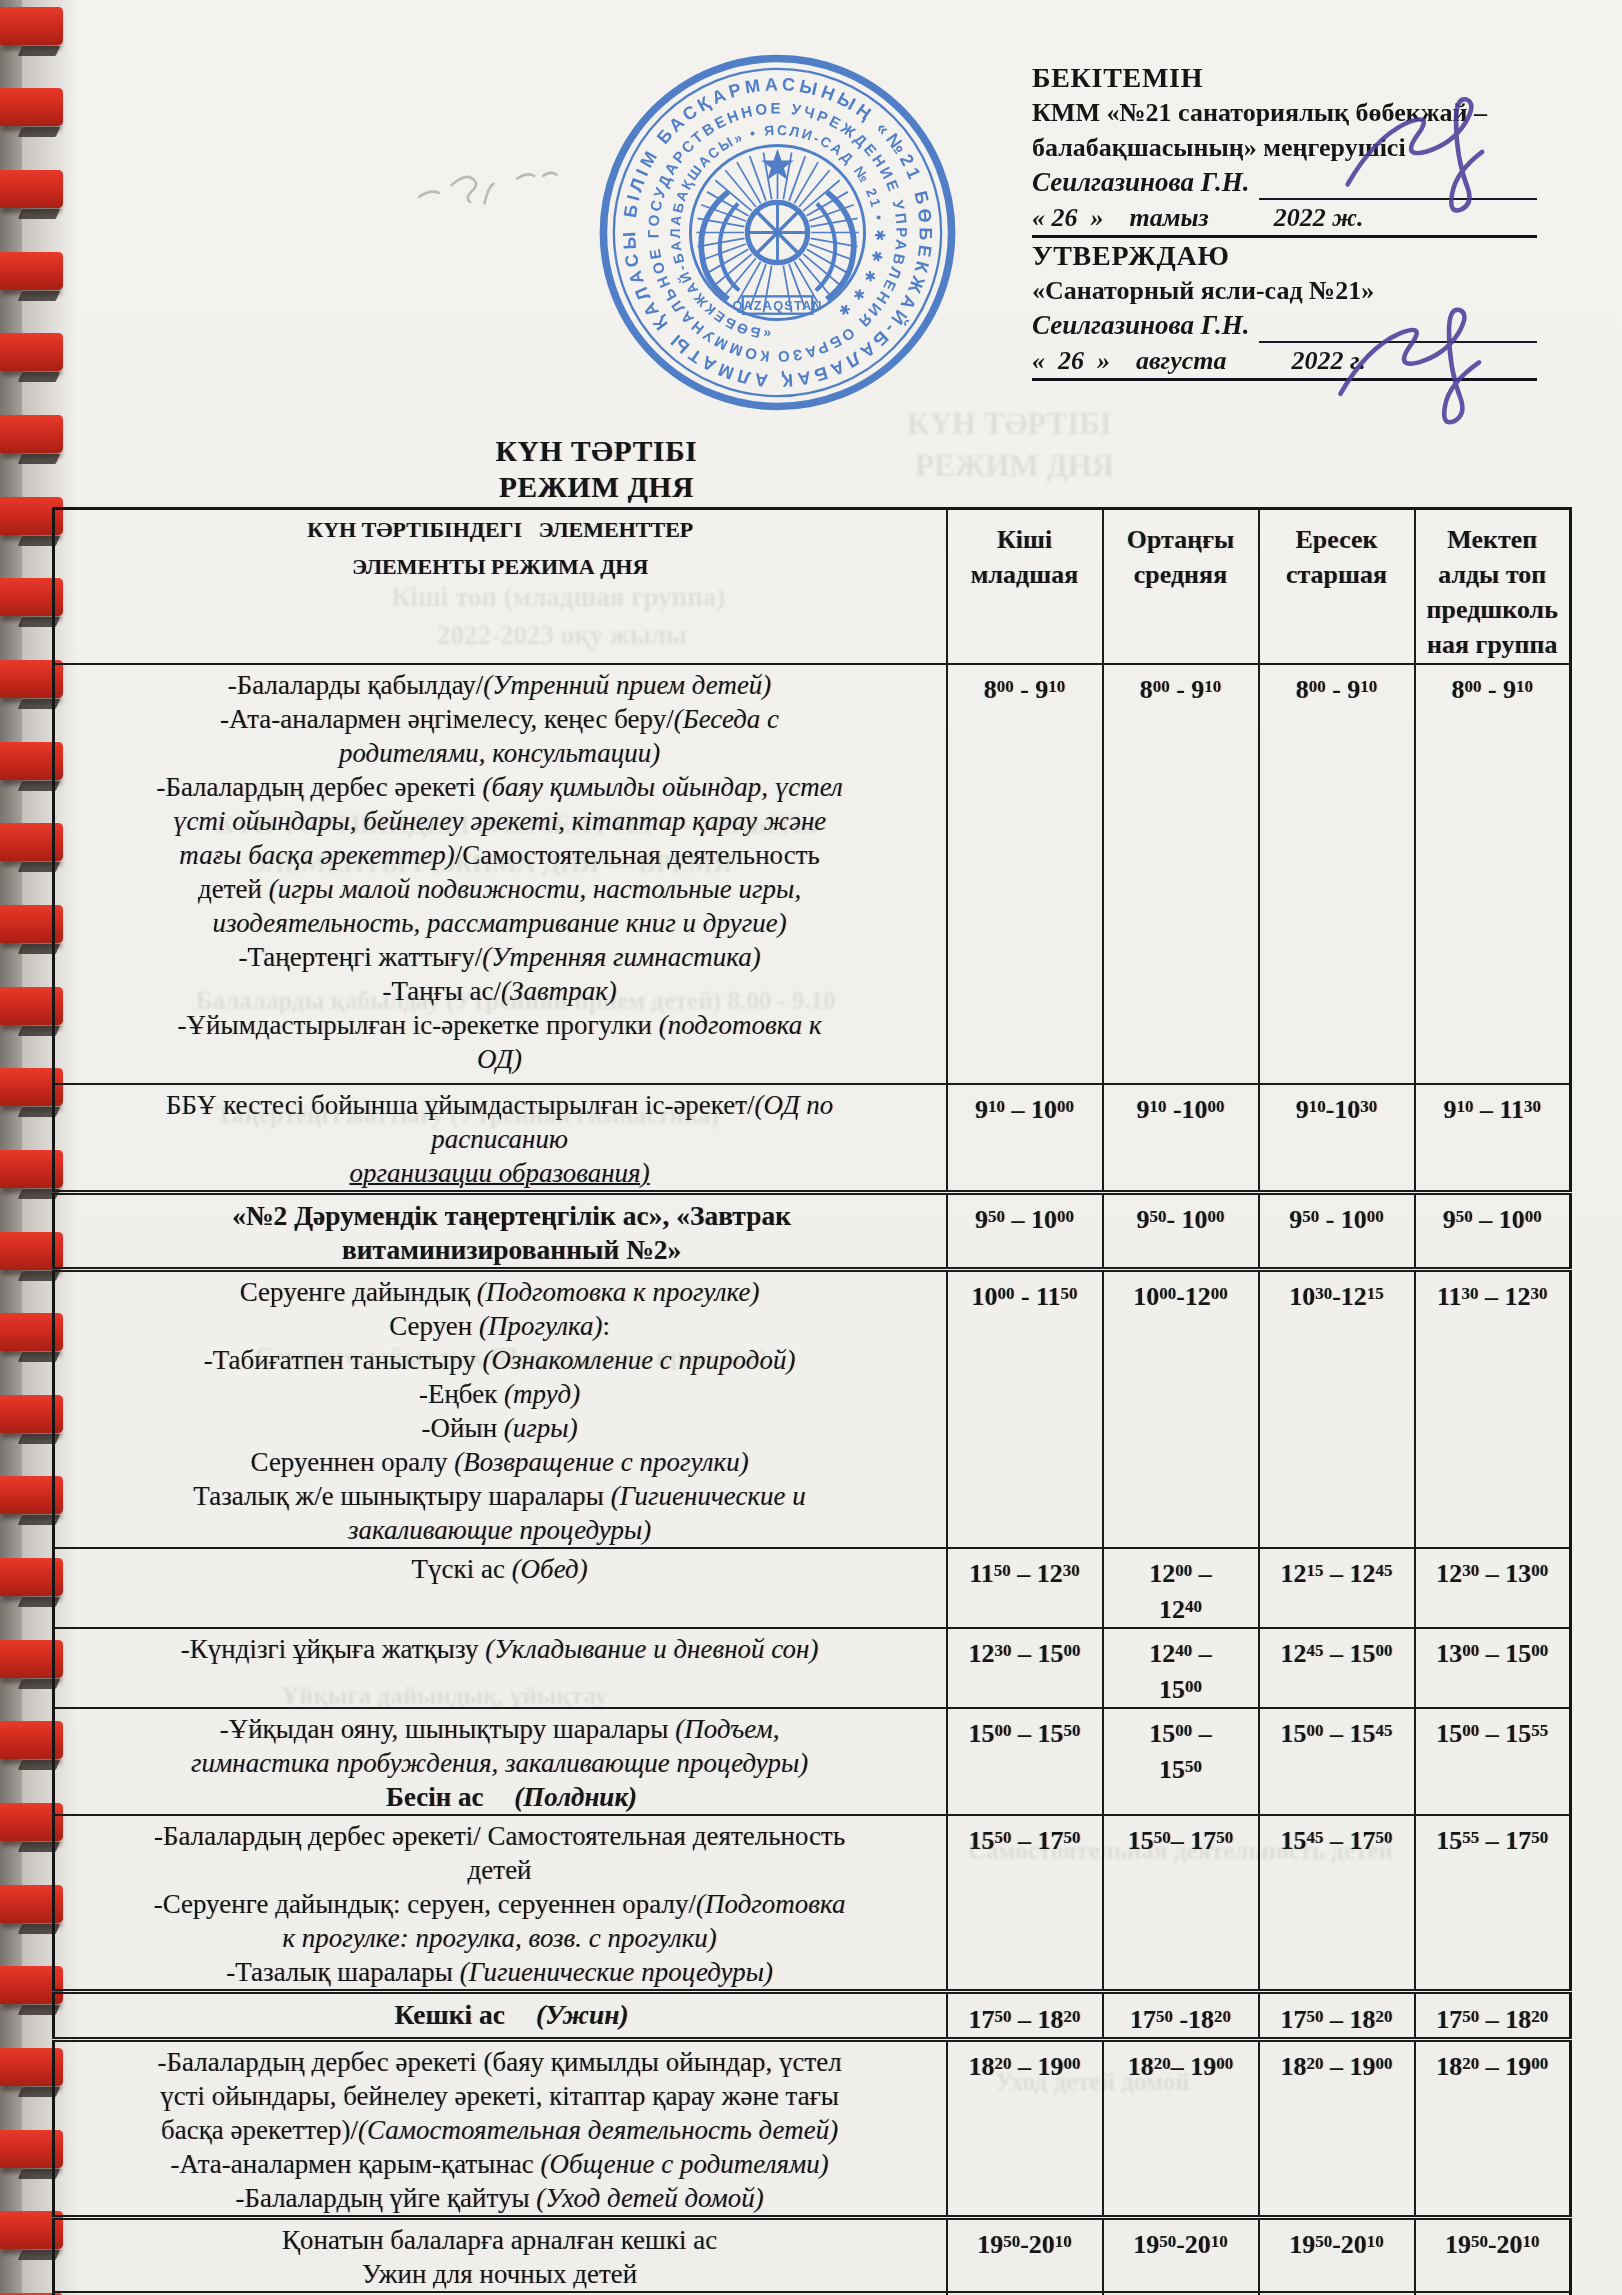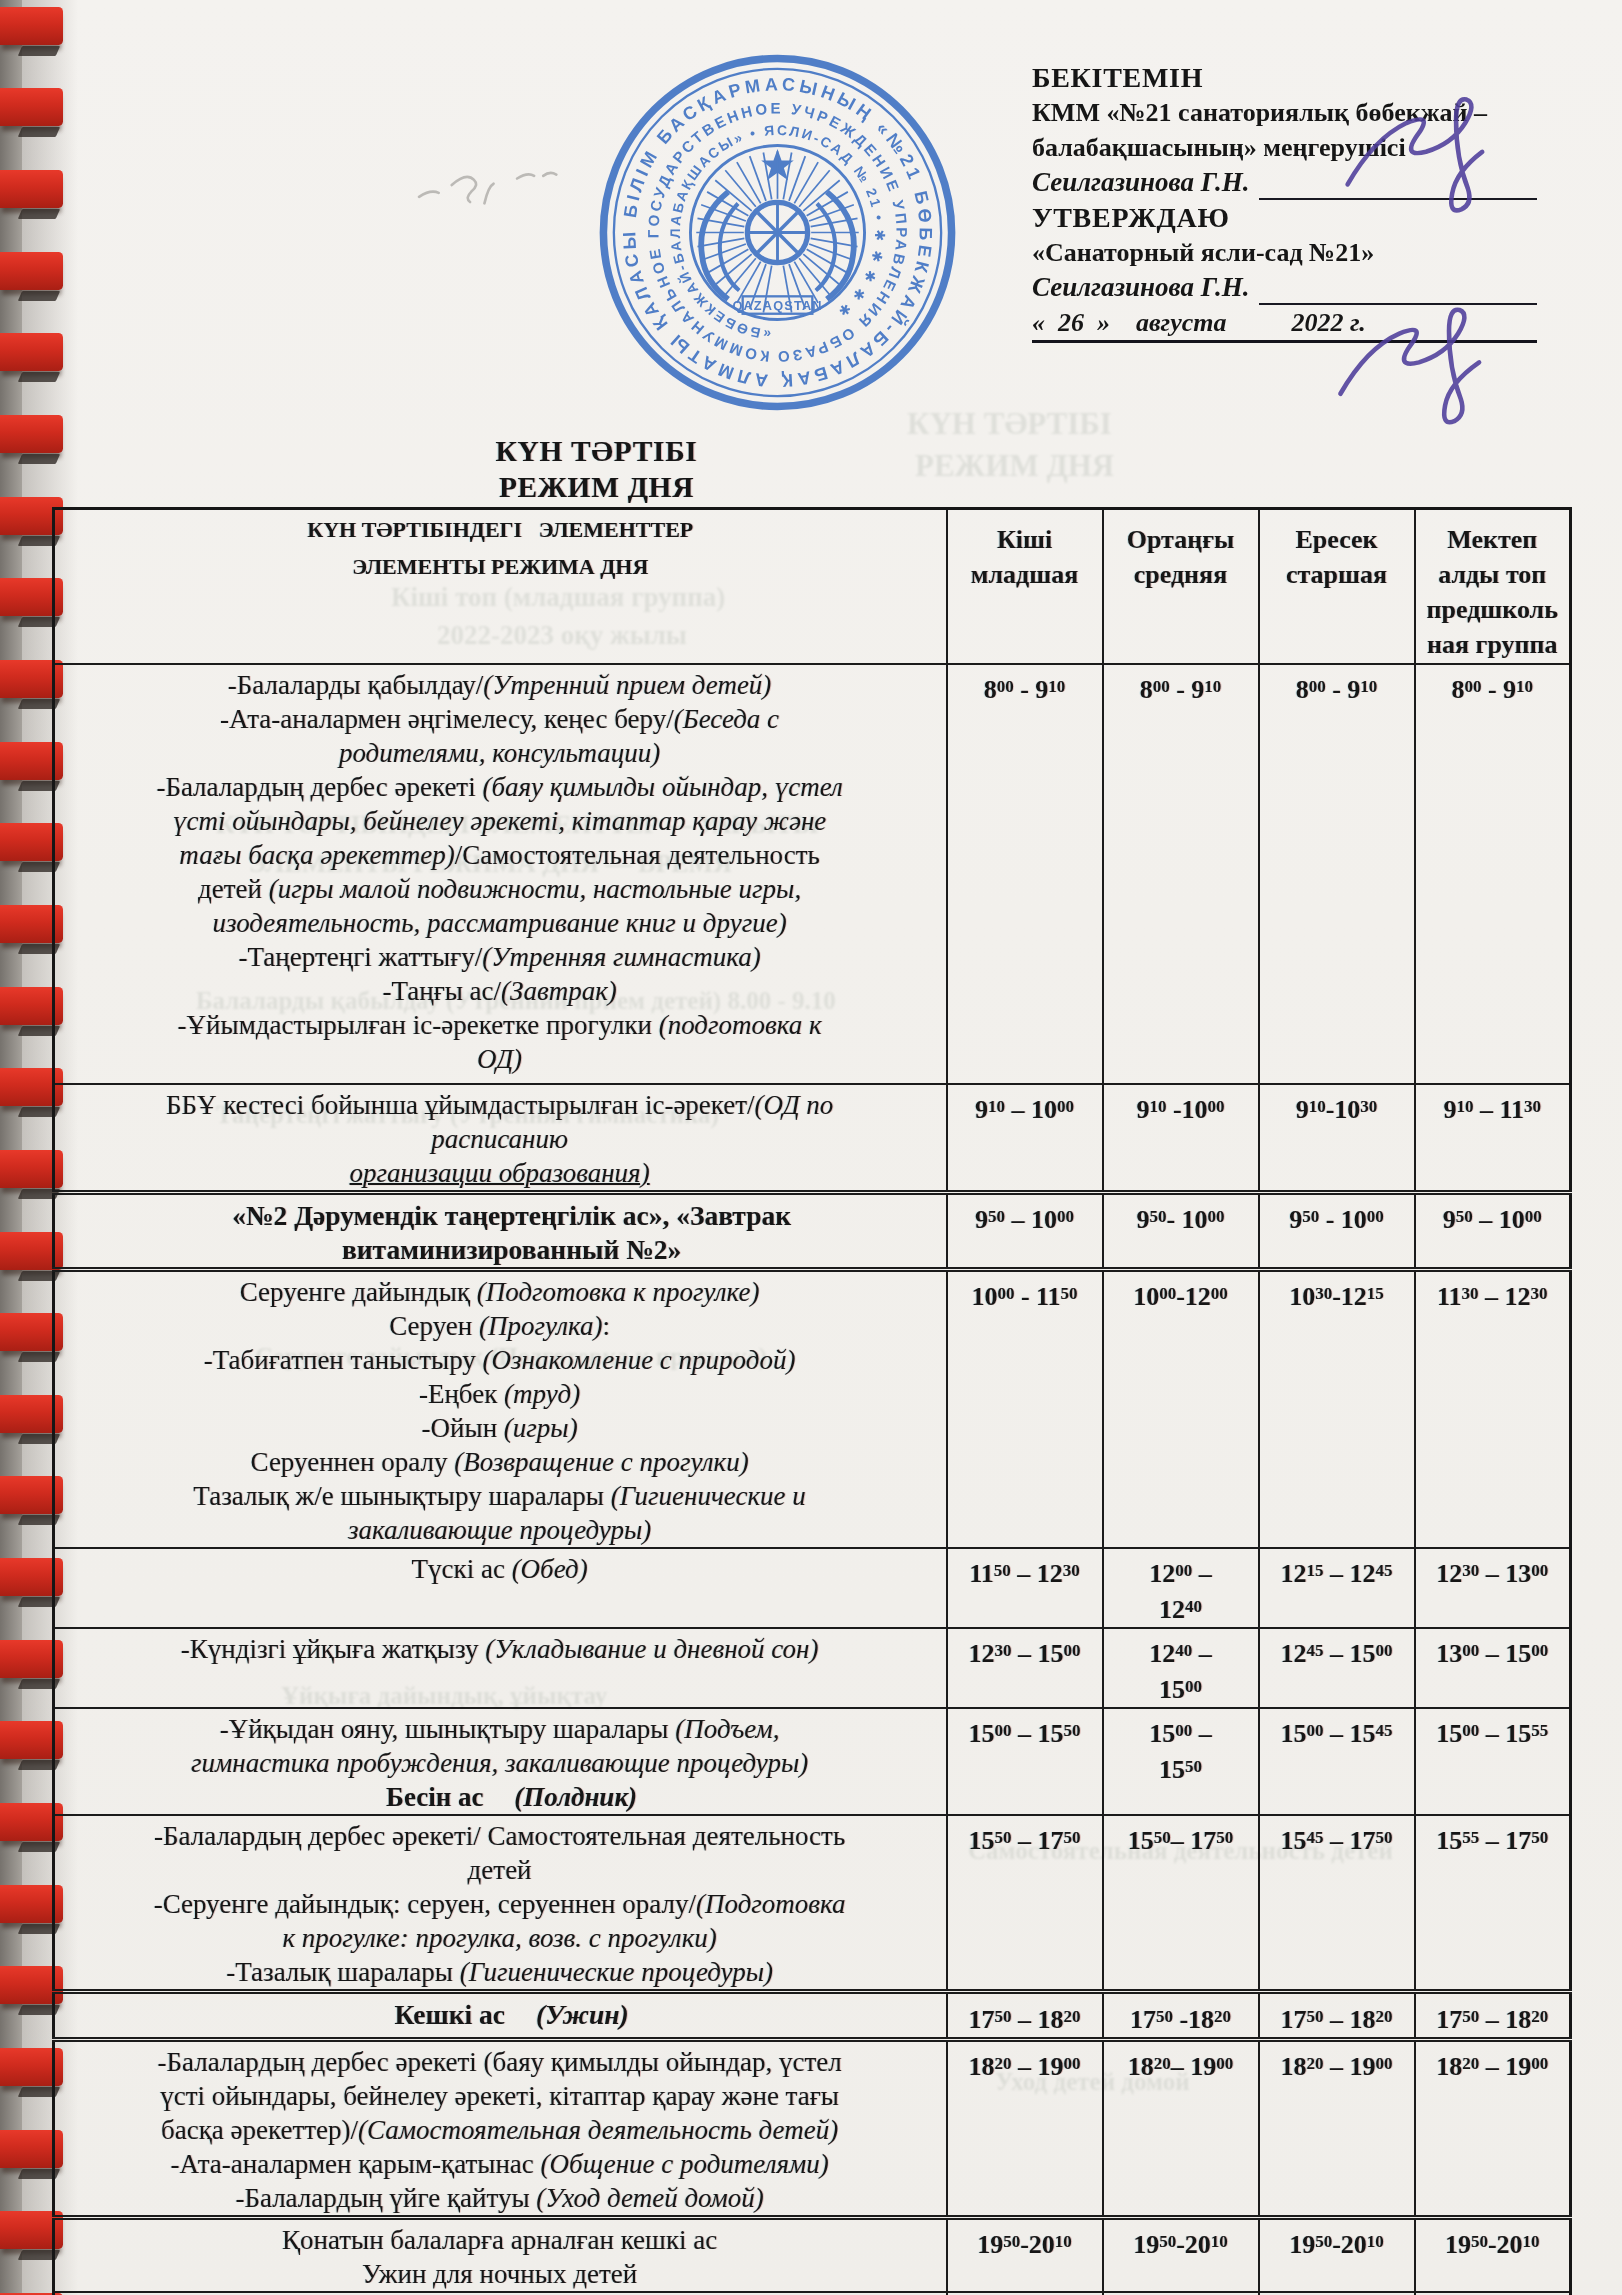--- a/index.html
+++ b/index.html
@@ -182,20 +182,21 @@
 </svg>
 
 <div class="approval">
   <div class="ap-line ap-title">БЕКІТЕМІН</div>
   <div class="ap-line">КММ «№21 санаториялық бөбекжай –</div>
   <div class="ap-line">балабақшасының» меңгерушісі</div>
   <div class="ap-line ap-name">
     <span>Сеилгазинова Г.Н.</span>
     <span class="sig-line"></span>
   </div>
+  <div class="ap-line ap-date">«&nbsp;26&nbsp;&nbsp;»&nbsp;&nbsp;&nbsp;&nbsp;тамыз&nbsp;&nbsp;&nbsp;&nbsp;&nbsp;&nbsp;&nbsp;&nbsp;&nbsp;&nbsp;2022 ж.</div>
   <div class="ap-line ap-title">УТВЕРЖДАЮ</div>
   <div class="ap-line">«Санаторный ясли-сад №21»</div>
   <div class="ap-line ap-name">
     <span>Сеилгазинова Г.Н.</span>
     <span class="sig-line"></span>
   </div>
   <div class="ap-line ap-date">«&nbsp;&nbsp;26&nbsp;&nbsp;»&nbsp;&nbsp;&nbsp;&nbsp;августа&nbsp;&nbsp;&nbsp;&nbsp;&nbsp;&nbsp;&nbsp;&nbsp;&nbsp;&nbsp;2022 г.</div>
 </div>
 
 <svg class="signature" style="left:1328px;top:60px" width="196" height="164" viewBox="0 0 300 250">

